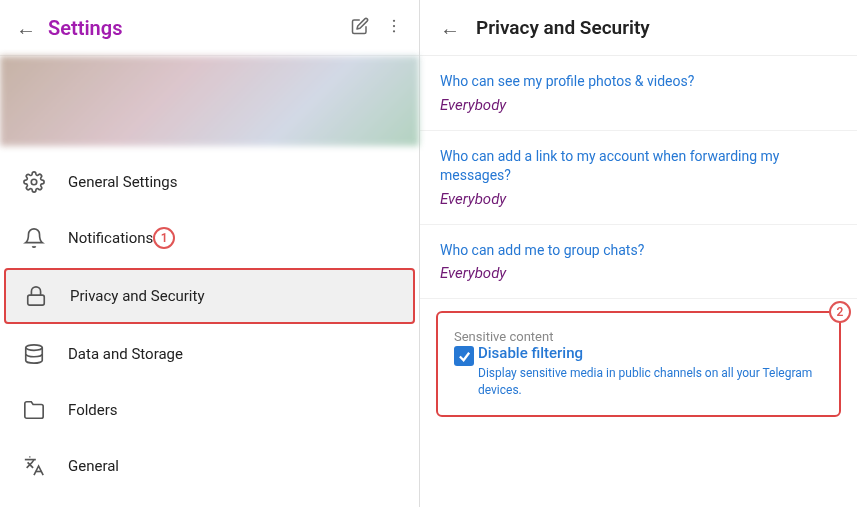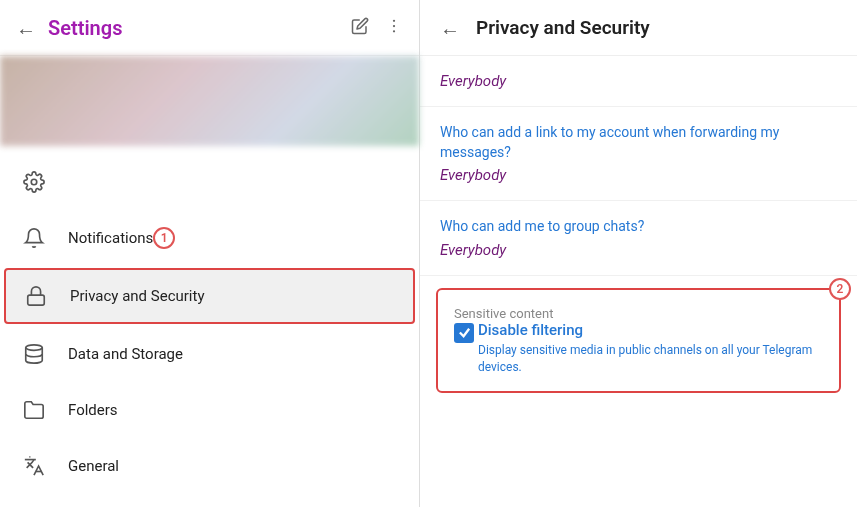--- a/index.html
+++ b/index.html
@@ -287,20 +287,21 @@
 
   <nav class="nav-list">
 
     <div class="nav-item">
       <div class="nav-icon">
         <svg viewBox="0 0 24 24">
             <circle cx="12" cy="12" r="3"></circle>
             <path d="M19.4 15a1.65 1.65 0 0 0 .33 1.82l.06.06a2 2 0 0 1-2.83 2.83l-.06-.06a1.65 1.65 0 0 0-1.82-.33 1.65 1.65 0 0 0-1 1.51V21a2 2 0 0 1-4 0v-.09A1.65 1.65 0 0 0 9 19.4a1.65 1.65 0 0 0-1.82.33l-.06.06a2 2 0 0 1-2.83-2.83l.06-.06A1.65 1.65 0 0 0 4.68 15a1.65 1.65 0 0 0-1.51-1H3a2 2 0 0 1 0-4h.09A1.65 1.65 0 0 0 4.6 9a1.65 1.65 0 0 0-.33-1.82l-.06-.06a2 2 0 0 1 2.83-2.83l.06.06A1.65 1.65 0 0 0 9 4.68a1.65 1.65 0 0 0 1-1.51V3a2 2 0 0 1 4 0v.09a1.65 1.65 0 0 0 1 1.51 1.65 1.65 0 0 0 1.82-.33l.06-.06a2 2 0 0 1 2.83 2.83l-.06.06A1.65 1.65 0 0 0 19.4 9a1.65 1.65 0 0 0 1.51 1H21a2 2 0 0 1 0 4h-.09a1.65 1.65 0 0 0-1.51 1z"></path>
           </svg>
       </div>
+      <span class="nav-label">General Settings</span>
     </div>
 
     <div class="nav-item">
       <div class="nav-icon">
         <svg viewBox="0 0 24 24">
             <path d="M18 8A6 6 0 0 0 6 8c0 7-3 9-3 9h18s-3-2-3-9"></path>
             <path d="M13.73 21a2 2 0 0 1-3.46 0"></path>
           </svg>
       </div>
       <span class="nav-label">Notifications</span>
@@ -356,20 +357,21 @@
 
 <div class="right-panel">
   <div class="right-header">
     <span class="right-header-back">←</span>
     <span class="right-header-title">Privacy and Security</span>
   </div>
 
   <div class="right-content">
 
     <div class="setting-row">
+      <div class="setting-question">Who can see my profile photos &amp; videos?</div>
       <div class="setting-value">Everybody</div>
     </div>
 
     <div class="setting-row">
       <div class="setting-question">Who can add a link to my account when forwarding my messages?</div>
       <div class="setting-value">Everybody</div>
     </div>
 
     <div class="setting-row">
       <div class="setting-question">Who can add me to group chats?</div>

